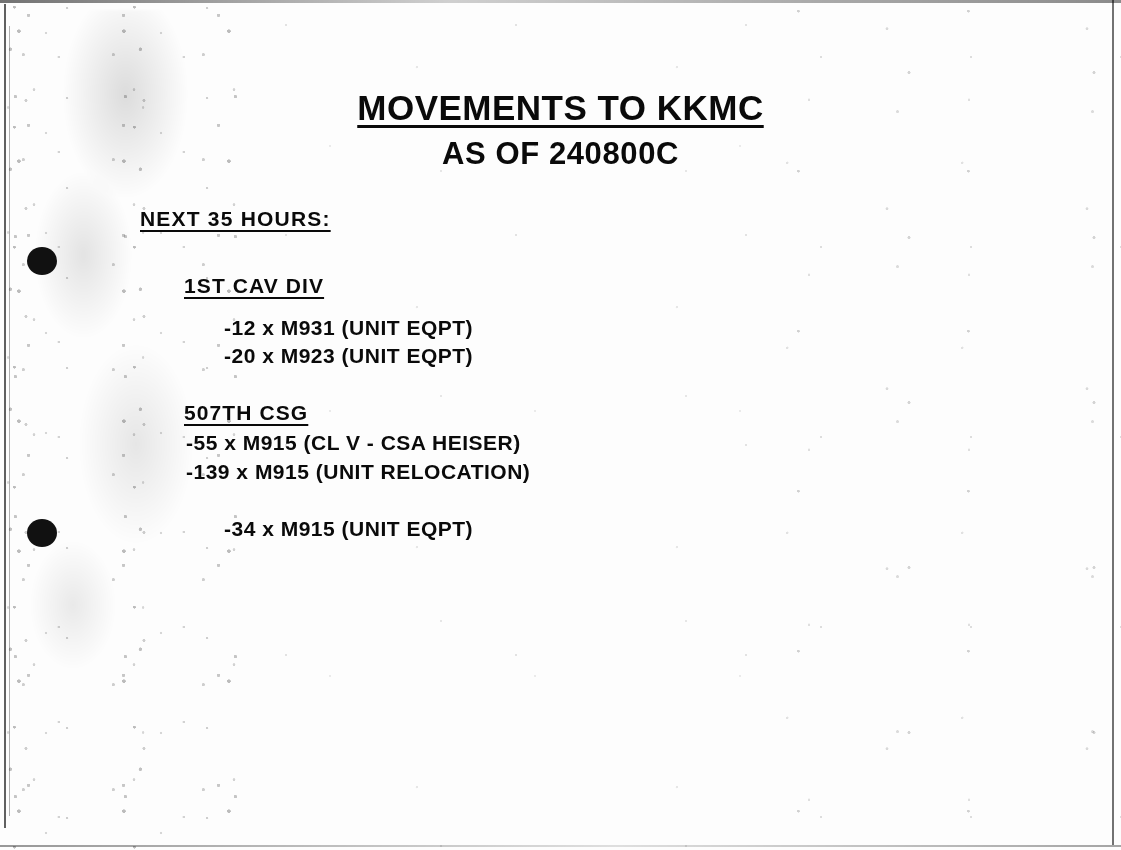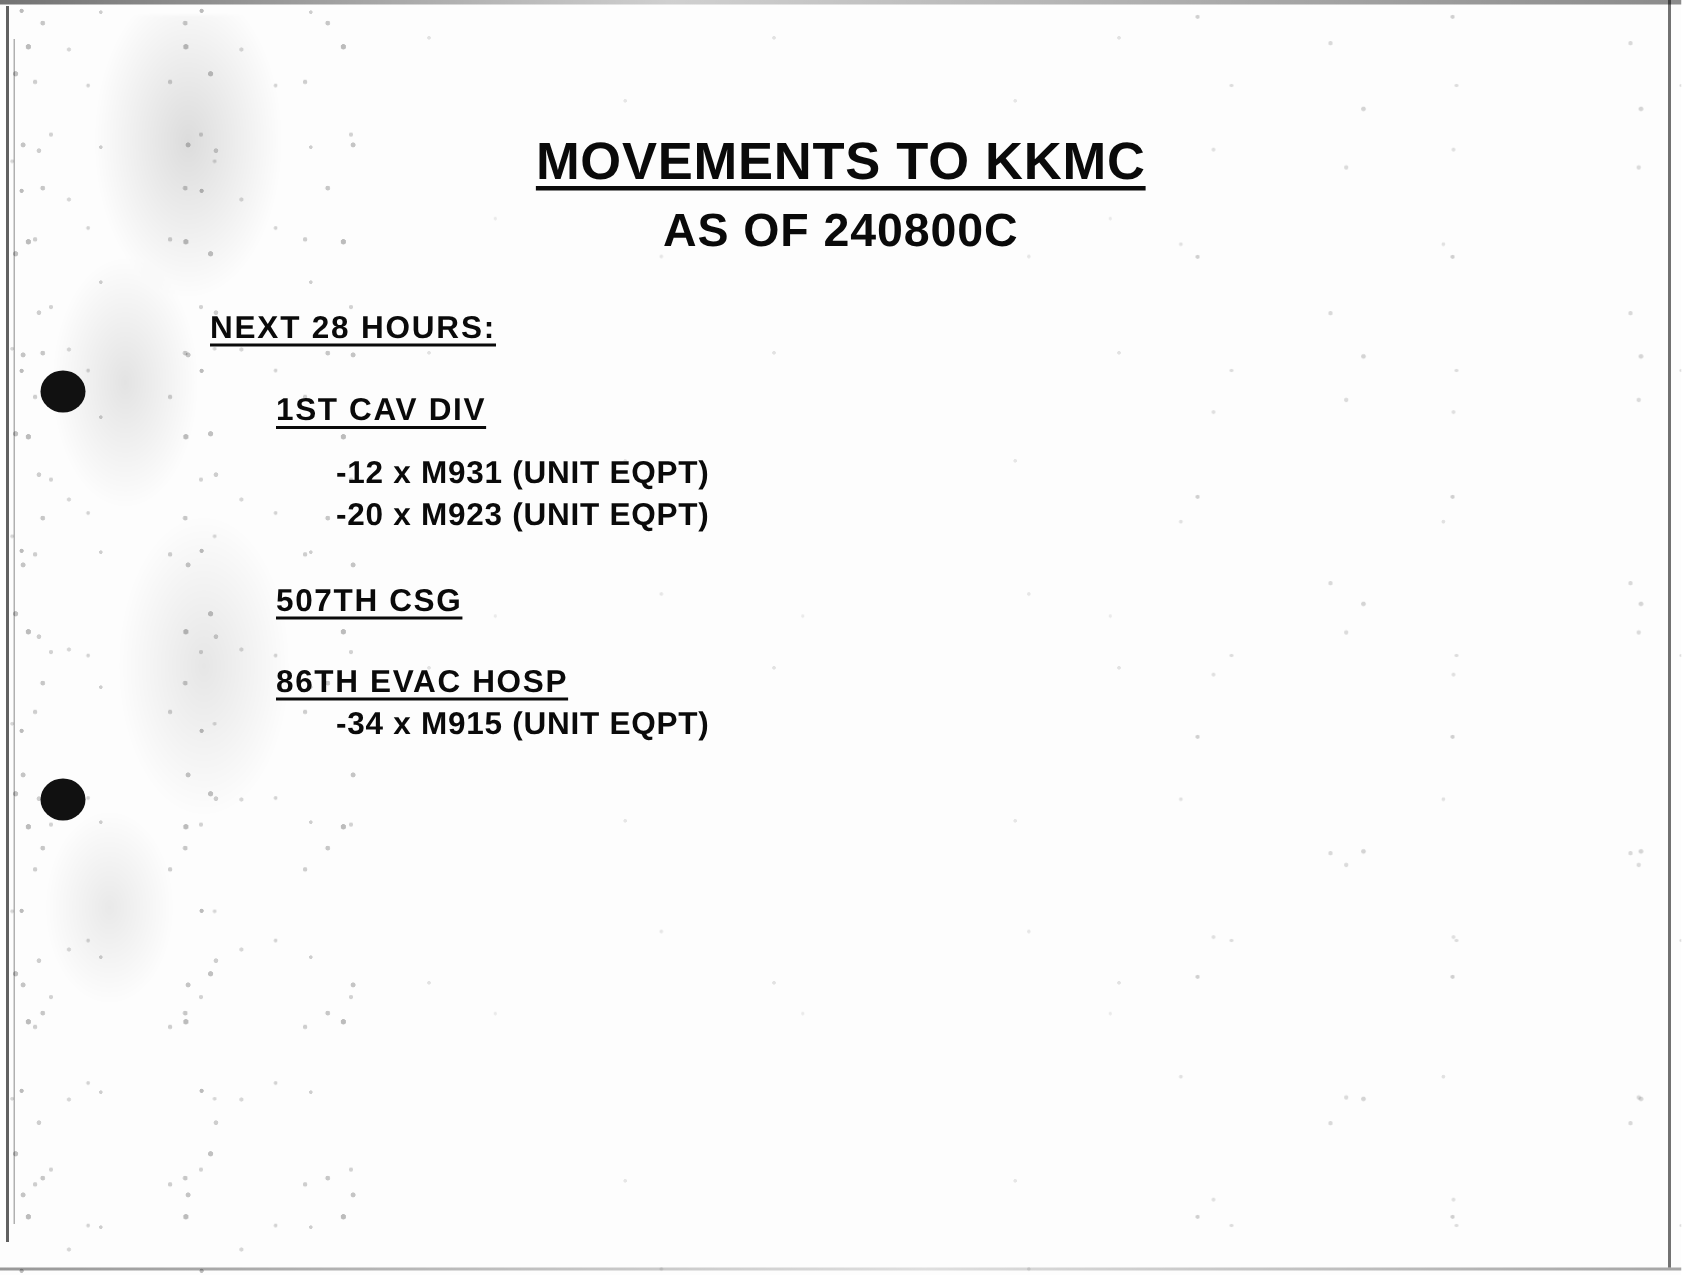--- a/index.html
+++ b/index.html
@@ -160,21 +160,21 @@
     text-decoration: underline;
     text-underline-offset: 4px;
     font-weight: bold;
   }
   #next24 {
     font-size: 21px;
     letter-spacing: 1.2px;
   }
 
   .unit-group { margin-left: 44px; }
-  #g1 { margin-top: 31px; }
+  #g1 { margin-top: 43px; }
   #g2 { margin-top: 31px; }
   #g3 { margin-top: 30px; }
 
   .unit-name {
     font-size: 21px;
     letter-spacing: 1.1px;
     text-decoration: underline;
     text-underline-offset: 4px;
     display: inline-block;
   }
@@ -227,36 +227,39 @@
 
   <div id="content">
 
     <div class="title-block">
       <div id="title-main">MOVEMENTS TO KKMC</div>
       <div id="title-sub">AS OF 240800C</div>
     </div>
 
     <div id="body-block">
 
-      <div id="next24" class="sect-head">NEXT 28 HOURS:</div>
+      <div id="next24" class="sect-head">NEXT 35 HOURS:</div>
 
       <div class="unit-group" id="g1">
         <div class="unit-name">1ST CAV DIV</div>
         <ul class="line-list">
           <li>-12 x M931 (UNIT EQPT)</li>
           <li>-20 x M923 (UNIT EQPT)</li>
         </ul>
       </div>
 
       <div class="unit-group" id="g2">
         <div class="unit-name">507TH CSG</div>
+        <ul class="line-list">
+          <li>-55 x M915 (CL V - CSA HEISER)</li>
+          <li>-139 x M915 (UNIT RELOCATION)</li>
+        </ul>
       </div>
 
       <div class="unit-group" id="g3">
-        <div class="unit-name">86TH EVAC HOSP</div>
         <ul class="line-list">
           <li>-34 x M915 (UNIT EQPT)</li>
         </ul>
       </div>
 
 
     </div>
   </div>
 </div>
 

